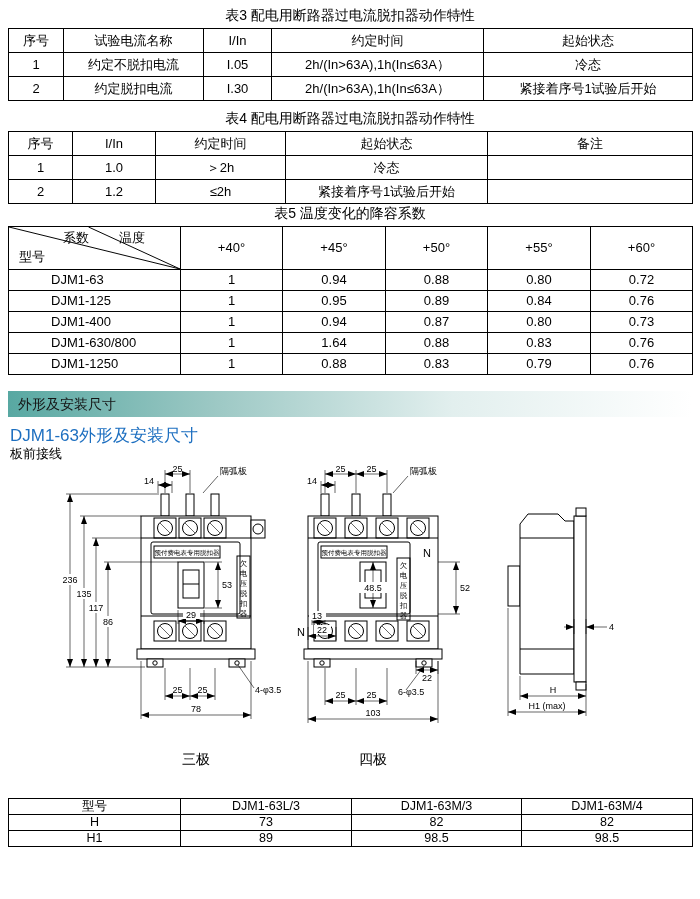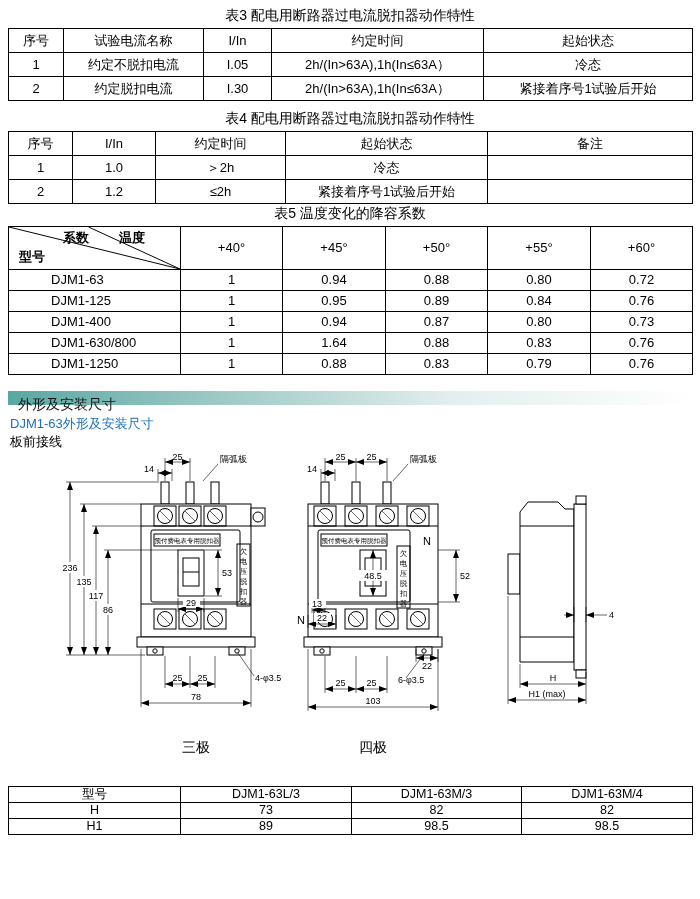--- a/index.html
+++ b/index.html
@@ -11,32 +11,32 @@
   .mt20 { margin-top:8px; }
   .mt16 { margin-top:0; }
 
   table { border-collapse:collapse; table-layout:fixed; width:684px; margin:4px auto 0 auto; }
   td, th { border:1px solid #000; font-size:13px; font-weight:normal; text-align:center;
            padding:2px 3px; line-height:16px; overflow:hidden; white-space:nowrap; }
   .t3 td,.t3 th,.t4 td,.t4 th { height:24px; }
   .t5 td { height:21px; padding:0 3px; }
   .t5 td.model { text-align:left; padding-left:42px;margin-top:42px; }
   .t5 th.hdr { height:43px; }
-  .t5 th.corner { position:relative; padding:0;font-weight:bold; }
+  .t5 th.corner { position:relative; padding:0; }
   .corner-svg { position:absolute; left:0; top:0; width:100%; height:100%; }
   .corner-svg line { stroke:#000; stroke-width:1; }
   .corner span { position:absolute; font-size:13px; line-height:14px; }
   .c-a { left:54px; top:4px; }
   .c-b { left:110px; top:4px; }
   .c-c { left:10px; top:23px; }
 
-  .section-bar { margin-top:16px; height:14px; line-height:26px; padding-left:10px;
+  .section-bar { margin-top:16px; height:26px; line-height:26px; padding-left:10px;
     font-size:14px; color:#151515;
     background:linear-gradient(90deg,#58a8a2 0%,#9cc8c4 30%,#e2efee 65%,#ffffff 100%); }
-  .subtitle { margin:11px 0 0 2px; font-size:13px; line-height:16px; color:#1d6fc0; }
+  .subtitle { margin:11px 0 0 2px; font-size:17px; line-height:16px; color:#1d6fc0; }
   .wiring { margin:2px 0 0 2px; font-size:13px; line-height:16px; }
 
   svg.draw { display:block; margin-top:2px; }
   .ol  { fill:none; stroke:#000; stroke-width:1; }
   .olf { fill:#fff; stroke:#000; stroke-width:1; }
   .dl  { stroke:#000; stroke-width:0.6; fill:none; }
   .dt  { font-size:9px; fill:#000; }
   .small-cjk { font-size:6.5px; fill:#000; }
   .vtext { font-size:7.5px; fill:#000; }
   .cap { font-size:14px; fill:#000; }

